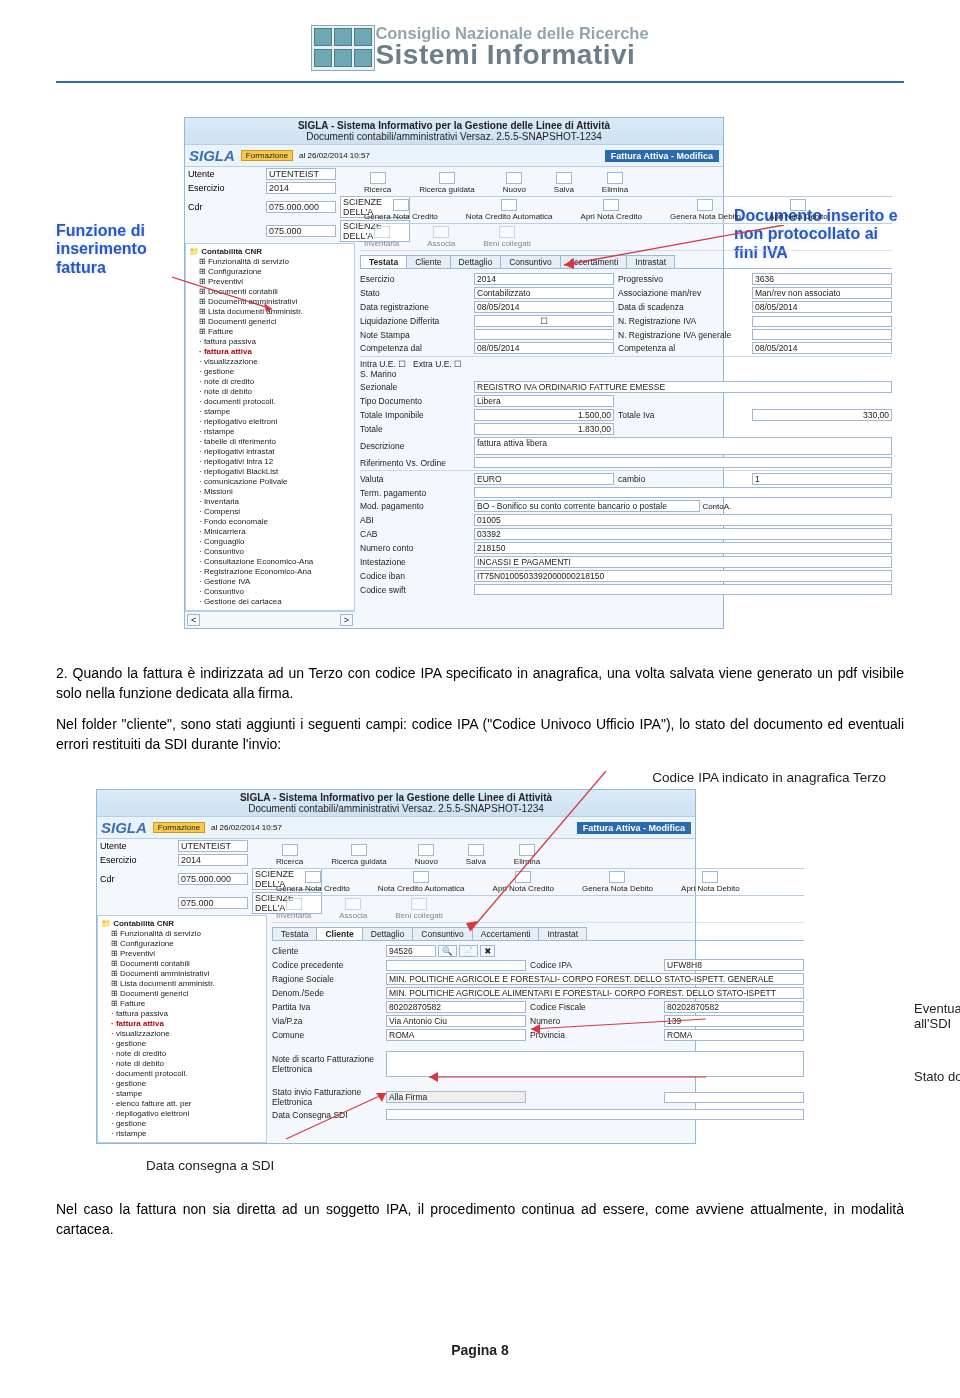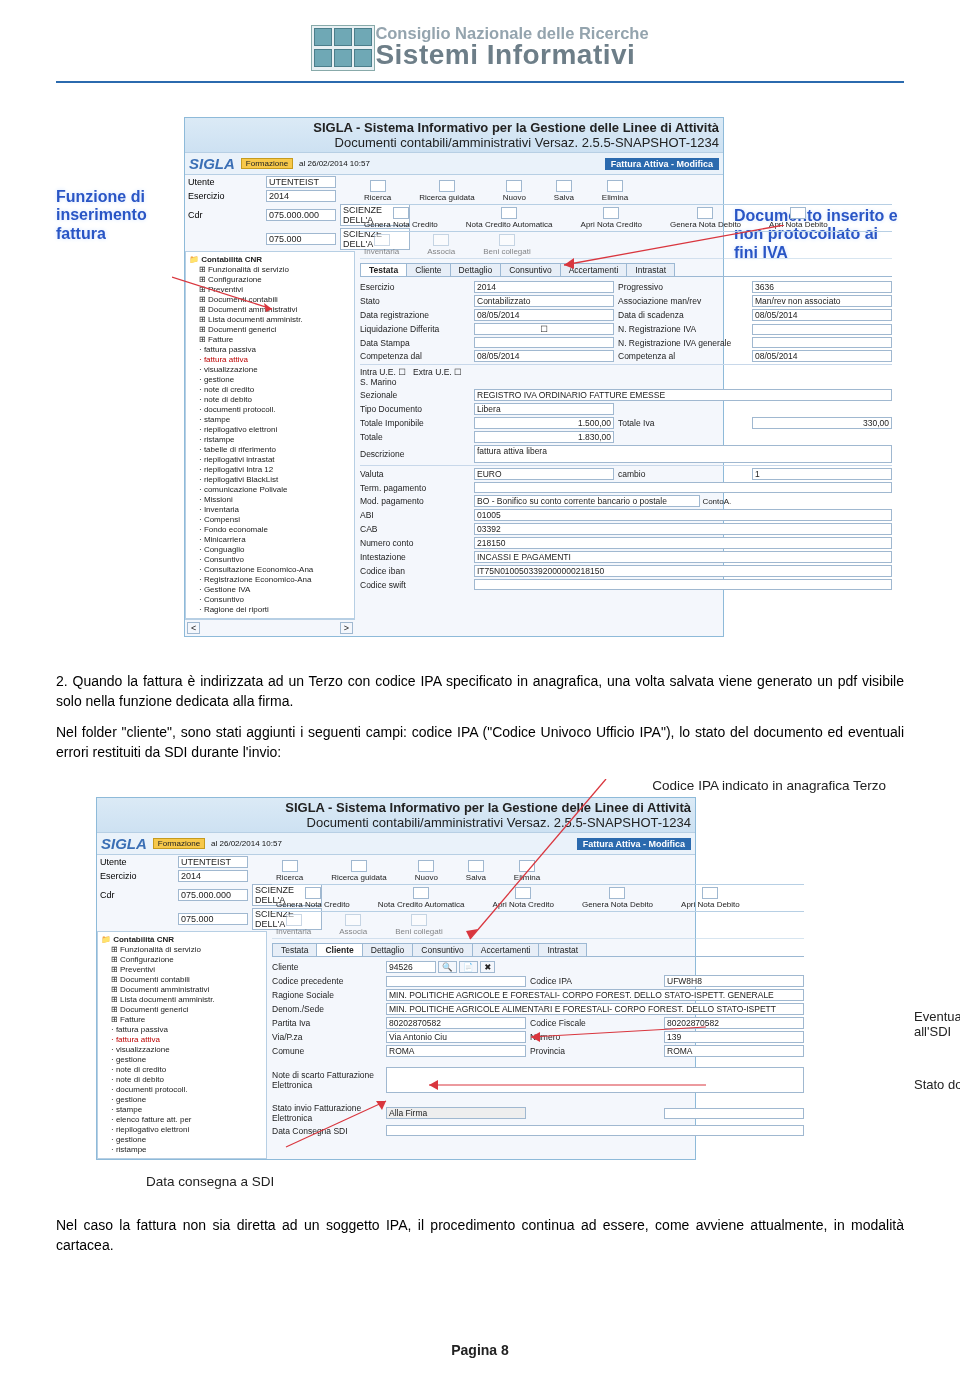--- a/index.html
+++ b/index.html
@@ -57,38 +57,38 @@
     gap: 8px;
     align-items: start;
   }
   .side-callout {
     font-family: "Segoe UI", Arial, sans-serif;
     color: #2955c5;
     font-weight: bold;
     font-size: 16px;
     line-height: 1.15;
     text-shadow: 0 0 4px #cfe0ff;
-    margin-top: 71px;
+    margin-top: 105px;
   }
   .side-callout.right { margin-top: 90px; }
 
   .app-shell {
     border: 1px solid #8ebad9;
     font-size: 9px;
     background: #f4f7fc;
     width: 540px;
   }
   .app-titlebar {
     background: linear-gradient(#dbeaf6,#cde1f2);
     border-bottom: 1px solid #b7cfe4;
-    padding: 2px 4px;
+    padding: 2px 20px;
     font-weight: bold;
-    text-align: right;
+    text-align: center;
     color: #222;
-    font-size: 13px;
+    font-size: 10px;
   }
   .app-logo-row {
     display: flex; align-items: center; gap: 6px;
     padding: 2px 4px; background: #eaf2fa;
     border-bottom: 1px solid #b7cfe4;
   }
   .app-logo {
     font-weight: bold; font-style: italic;
     color: #3b6fb5; font-size: 15px;
   }
@@ -110,21 +110,21 @@
   .sidebar-tree {
     border: 1px solid #b7cfe4;
     background: #fff;
     font-size: 8px;
     padding: 3px 3px 3px 3px;
     overflow: hidden;
     color: #222;
   }
   .sidebar-tree .node { padding: 0 0 1px 0; white-space: nowrap; }
   .sidebar-tree .sub { padding-left: 10px; }
-  .fa-red { color: #b00; font-weight: normal; }
+  .fa-red { color: #b00; font-weight: bold; }
 
   .form-area { padding: 3px 5px; font-size: 8.5px; }
   .tabset {
     display: flex; gap: 0; border-bottom: 1px solid #9cb8d3;
     margin: 4px 0 4px 0; font-size: 8.5px;
   }
   .tabset span {
     padding: 1px 8px; border: 1px solid #9cb8d3;
     border-bottom: none; background: #e7eef7;
     margin-right: -1px;
@@ -278,21 +278,21 @@
                 <div class="node sub">· Inventaria</div>
                 <div class="node sub">· Compensi</div>
                 <div class="node sub">· Fondo economale</div>
                 <div class="node sub">· Minicarriera</div>
                 <div class="node sub">· Conguaglio</div>
                 <div class="node sub">· Consuntivo</div>
                 <div class="node sub">· Consultazione Economico-Ana</div>
                 <div class="node sub">· Registrazione Economico-Ana</div>
                 <div class="node sub">· Gestione IVA</div>
                 <div class="node sub">· Consuntivo</div>
-                <div class="node sub">· Ragione dei riporti</div>
+                <div class="node sub">· Gestione dei cartacea</div>
               </div>
             <div class="sm-scroll">
                 <span class="btn-small">&lt;</span>
                 <span class="btn-small">&gt;</span>
               </div>
           </div>
 
           <div class="form-area">
             <div class="hdr-toolbar">
               <div class="tbtn"><div></div><span>Ricerca</span></div>
@@ -341,21 +341,21 @@
                 <span>Data di scadenza</span>
                 <span class="value">08/05/2014</span>
               </div>
             <div class="field-row">
                 <span>Liquidazione Differita</span>
                 <span class="value" style="min-width:14px;text-align:center">☐</span>
                 <span>N. Registrazione IVA</span>
                 <span class="value"></span>
               </div>
             <div class="field-row">
-                <span>Data Stampa</span>
+                <span>Note Stampa</span>
                 <span class="value"></span>
                 <span>N. Registrazione IVA generale</span>
                 <span class="value"></span>
               </div>
             <div class="field-row">
                 <span>Competenza dal</span>
                 <span class="value">08/05/2014</span>
                 <span>Competenza al</span>
                 <span class="value">08/05/2014</span>
               </div>
@@ -383,20 +383,24 @@
               </div>
             <div class="field-row">
                 <span>Totale</span>
                 <span class="value" style="text-align:right">1.830,00</span>
                 <span></span>
                 <span></span>
               </div>
             <div class="field-row2">
                 <span>Descrizione</span>
                 <span class="value" style="min-width:260px;height:18px">fattura attiva libera</span>
+              </div>
+            <div class="field-row2">
+                <span>Riferimento Vs. Ordine</span>
+                <span class="value" style="min-width:260px"></span>
               </div>
 
             <div class="field-row" style="border-top:1px solid #c8d8ea;padding-top:2px">
                 <span>Valuta</span>
                 <span class="value" style="min-width:40px">EURO</span>
                 <span>cambio</span>
                 <span class="value" style="min-width:24px">1</span>
               </div>
             <div class="field-row2">
                 <span>Term. pagamento</span>

